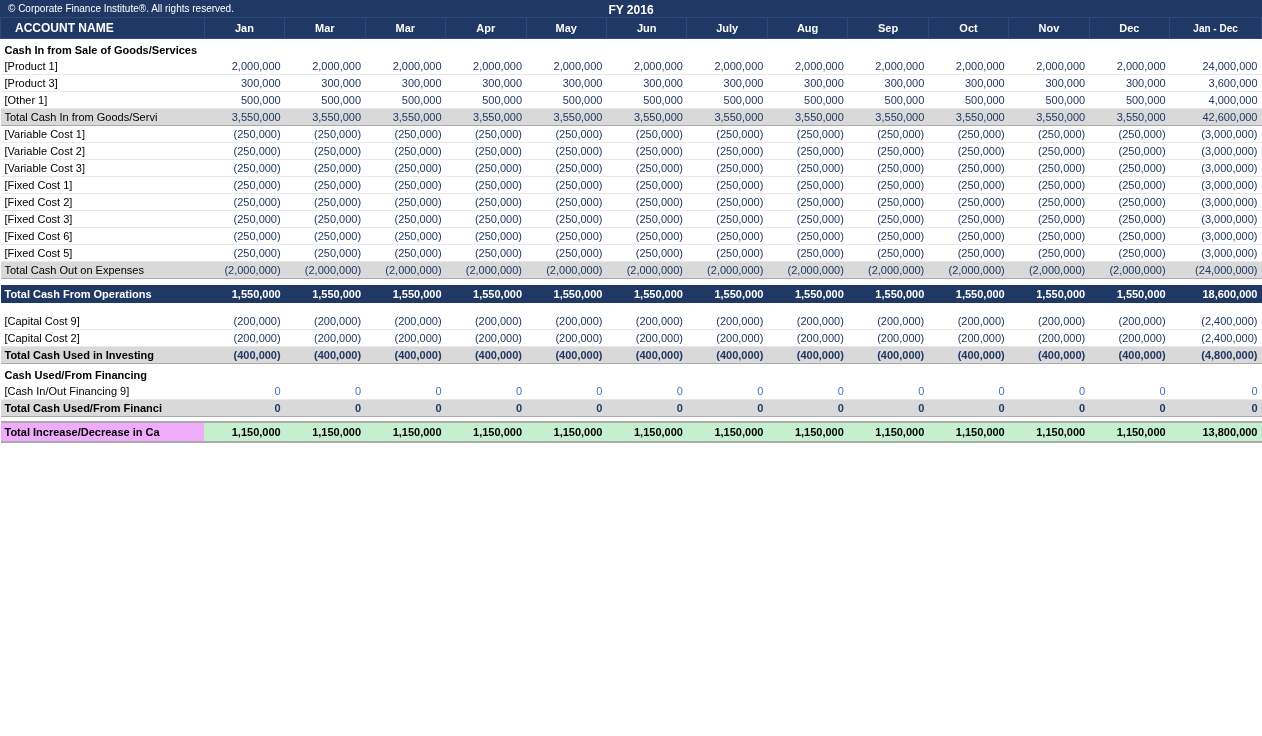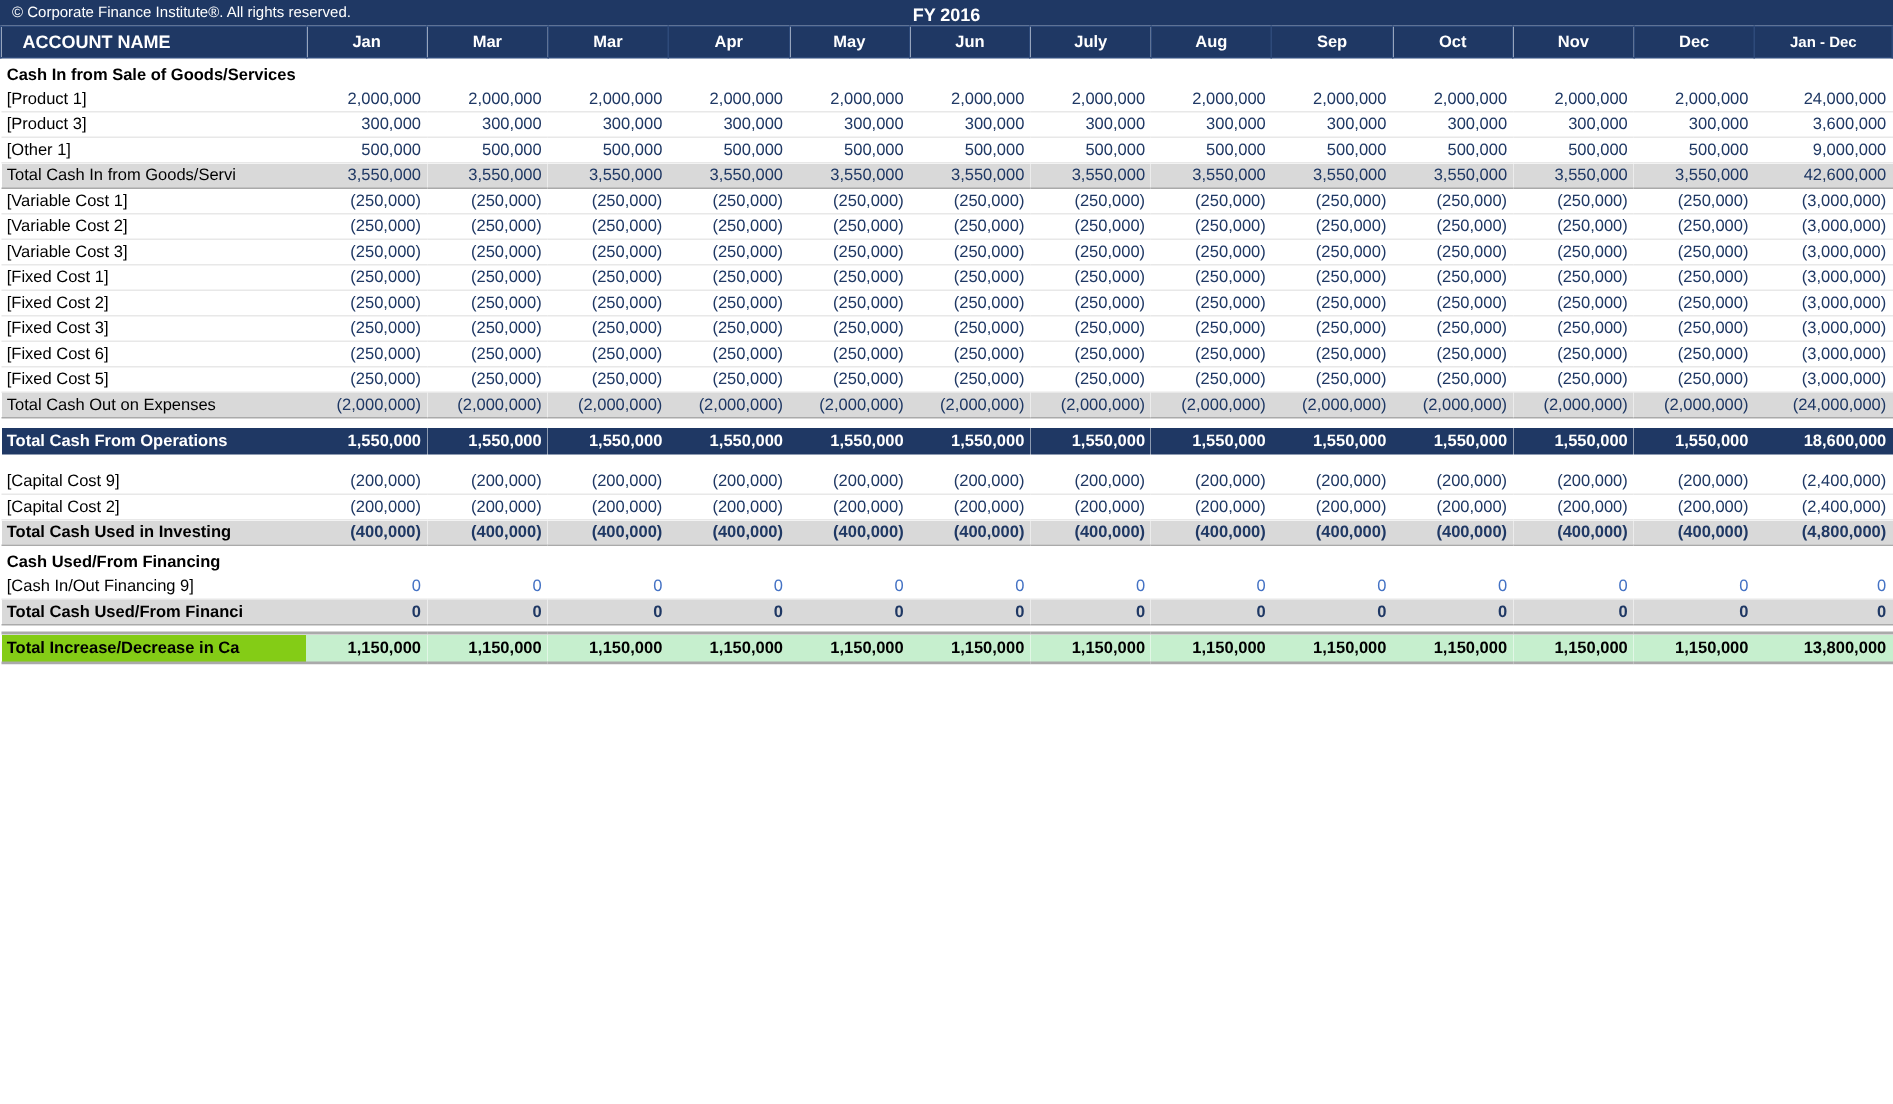--- a/index.html
+++ b/index.html
@@ -127,21 +127,21 @@
         <td style="text-align: right; padding: 2px 4px; border-bottom: 1px solid rgb(232, 232, 232); color: rgb(31, 56, 100);">500,000</td>
         <td style="text-align: right; padding: 2px 4px; border-bottom: 1px solid rgb(232, 232, 232); color: rgb(31, 56, 100);">500,000</td>
         <td style="text-align: right; padding: 2px 4px; border-bottom: 1px solid rgb(232, 232, 232); color: rgb(31, 56, 100);">500,000</td>
         <td style="text-align: right; padding: 2px 4px; border-bottom: 1px solid rgb(232, 232, 232); color: rgb(31, 56, 100);">500,000</td>
         <td style="text-align: right; padding: 2px 4px; border-bottom: 1px solid rgb(232, 232, 232); color: rgb(31, 56, 100);">500,000</td>
         <td style="text-align: right; padding: 2px 4px; border-bottom: 1px solid rgb(232, 232, 232); color: rgb(31, 56, 100);">500,000</td>
         <td style="text-align: right; padding: 2px 4px; border-bottom: 1px solid rgb(232, 232, 232); color: rgb(31, 56, 100);">500,000</td>
         <td style="text-align: right; padding: 2px 4px; border-bottom: 1px solid rgb(232, 232, 232); color: rgb(31, 56, 100);">500,000</td>
         <td style="text-align: right; padding: 2px 4px; border-bottom: 1px solid rgb(232, 232, 232); color: rgb(31, 56, 100);">500,000</td>
         <td style="text-align: right; padding: 2px 4px; border-bottom: 1px solid rgb(232, 232, 232); color: rgb(31, 56, 100);">500,000</td>
-        <td style="text-align: right; padding: 2px 4px; border-bottom: 1px solid rgb(232, 232, 232); color: rgb(31, 56, 100);">9,000,000</td>
+        <td style="text-align: right; padding: 2px 4px; border-bottom: 1px solid rgb(232, 232, 232); color: rgb(31, 56, 100);">4,000,000</td>
       </tr>
       <tr>
         <td style="padding: 2px 4px; background-color: rgb(217, 217, 217); border-top: 1px solid rgb(170, 170, 170); border-bottom: 1px solid rgb(170, 170, 170);">Total Cash In from Goods/Servi</td>
         <td style="text-align: right; padding: 2px 4px; background-color: rgb(217, 217, 217); border-top: 1px solid rgb(170, 170, 170); border-bottom: 1px solid rgb(170, 170, 170); color: rgb(31, 56, 100);">3,550,000</td>
         <td style="text-align: right; padding: 2px 4px; background-color: rgb(217, 217, 217); border-top: 1px solid rgb(170, 170, 170); border-bottom: 1px solid rgb(170, 170, 170); color: rgb(31, 56, 100);">3,550,000</td>
         <td style="text-align: right; padding: 2px 4px; background-color: rgb(217, 217, 217); border-top: 1px solid rgb(170, 170, 170); border-bottom: 1px solid rgb(170, 170, 170); color: rgb(31, 56, 100);">3,550,000</td>
         <td style="text-align: right; padding: 2px 4px; background-color: rgb(217, 217, 217); border-top: 1px solid rgb(170, 170, 170); border-bottom: 1px solid rgb(170, 170, 170); color: rgb(31, 56, 100);">3,550,000</td>
         <td style="text-align: right; padding: 2px 4px; background-color: rgb(217, 217, 217); border-top: 1px solid rgb(170, 170, 170); border-bottom: 1px solid rgb(170, 170, 170); color: rgb(31, 56, 100);">3,550,000</td>
         <td style="text-align: right; padding: 2px 4px; background-color: rgb(217, 217, 217); border-top: 1px solid rgb(170, 170, 170); border-bottom: 1px solid rgb(170, 170, 170); color: rgb(31, 56, 100);">3,550,000</td>
         <td style="text-align: right; padding: 2px 4px; background-color: rgb(217, 217, 217); border-top: 1px solid rgb(170, 170, 170); border-bottom: 1px solid rgb(170, 170, 170); color: rgb(31, 56, 100);">3,550,000</td>
@@ -437,21 +437,21 @@
         <td style="height: 4px; background-color: rgb(255, 255, 255);"></td>
         <td style="height: 4px; background-color: rgb(255, 255, 255);"></td>
         <td style="height: 4px; background-color: rgb(255, 255, 255);"></td>
         <td style="height: 4px; background-color: rgb(255, 255, 255);"></td>
         <td style="height: 4px; background-color: rgb(255, 255, 255);"></td>
         <td style="height: 4px; background-color: rgb(255, 255, 255);"></td>
         <td style="height: 4px; background-color: rgb(255, 255, 255);"></td>
         <td style="height: 4px; background-color: rgb(255, 255, 255);"></td>
       </tr>
       <tr>
-        <td style="font-weight: bold; background-color: #84cc16; color: rgb(0, 0, 0); padding: 3px 4px; border-top: 2px solid rgb(170, 170, 170); border-bottom: 2px solid rgb(170, 170, 170);">Total Increase/Decrease in Ca</td>
+        <td style="font-weight: bold; background-color: #f0abfc; color: rgb(0, 0, 0); padding: 3px 4px; border-top: 2px solid rgb(170, 170, 170); border-bottom: 2px solid rgb(170, 170, 170);">Total Increase/Decrease in Ca</td>
         <td style="text-align: right; font-weight: bold; background-color: rgb(198, 239, 206); color: rgb(0, 0, 0); padding: 3px 4px; border-top: 2px solid rgb(170, 170, 170); border-bottom: 2px solid rgb(170, 170, 170);">1,150,000</td>
         <td style="text-align: right; font-weight: bold; background-color: rgb(198, 239, 206); color: rgb(0, 0, 0); padding: 3px 4px; border-top: 2px solid rgb(170, 170, 170); border-bottom: 2px solid rgb(170, 170, 170);">1,150,000</td>
         <td style="text-align: right; font-weight: bold; background-color: rgb(198, 239, 206); color: rgb(0, 0, 0); padding: 3px 4px; border-top: 2px solid rgb(170, 170, 170); border-bottom: 2px solid rgb(170, 170, 170);">1,150,000</td>
         <td style="text-align: right; font-weight: bold; background-color: rgb(198, 239, 206); color: rgb(0, 0, 0); padding: 3px 4px; border-top: 2px solid rgb(170, 170, 170); border-bottom: 2px solid rgb(170, 170, 170);">1,150,000</td>
         <td style="text-align: right; font-weight: bold; background-color: rgb(198, 239, 206); color: rgb(0, 0, 0); padding: 3px 4px; border-top: 2px solid rgb(170, 170, 170); border-bottom: 2px solid rgb(170, 170, 170);">1,150,000</td>
         <td style="text-align: right; font-weight: bold; background-color: rgb(198, 239, 206); color: rgb(0, 0, 0); padding: 3px 4px; border-top: 2px solid rgb(170, 170, 170); border-bottom: 2px solid rgb(170, 170, 170);">1,150,000</td>
         <td style="text-align: right; font-weight: bold; background-color: rgb(198, 239, 206); color: rgb(0, 0, 0); padding: 3px 4px; border-top: 2px solid rgb(170, 170, 170); border-bottom: 2px solid rgb(170, 170, 170);">1,150,000</td>
         <td style="text-align: right; font-weight: bold; background-color: rgb(198, 239, 206); color: rgb(0, 0, 0); padding: 3px 4px; border-top: 2px solid rgb(170, 170, 170); border-bottom: 2px solid rgb(170, 170, 170);">1,150,000</td>
         <td style="text-align: right; font-weight: bold; background-color: rgb(198, 239, 206); color: rgb(0, 0, 0); padding: 3px 4px; border-top: 2px solid rgb(170, 170, 170); border-bottom: 2px solid rgb(170, 170, 170);">1,150,000</td>
         <td style="text-align: right; font-weight: bold; background-color: rgb(198, 239, 206); color: rgb(0, 0, 0); padding: 3px 4px; border-top: 2px solid rgb(170, 170, 170); border-bottom: 2px solid rgb(170, 170, 170);">1,150,000</td>

